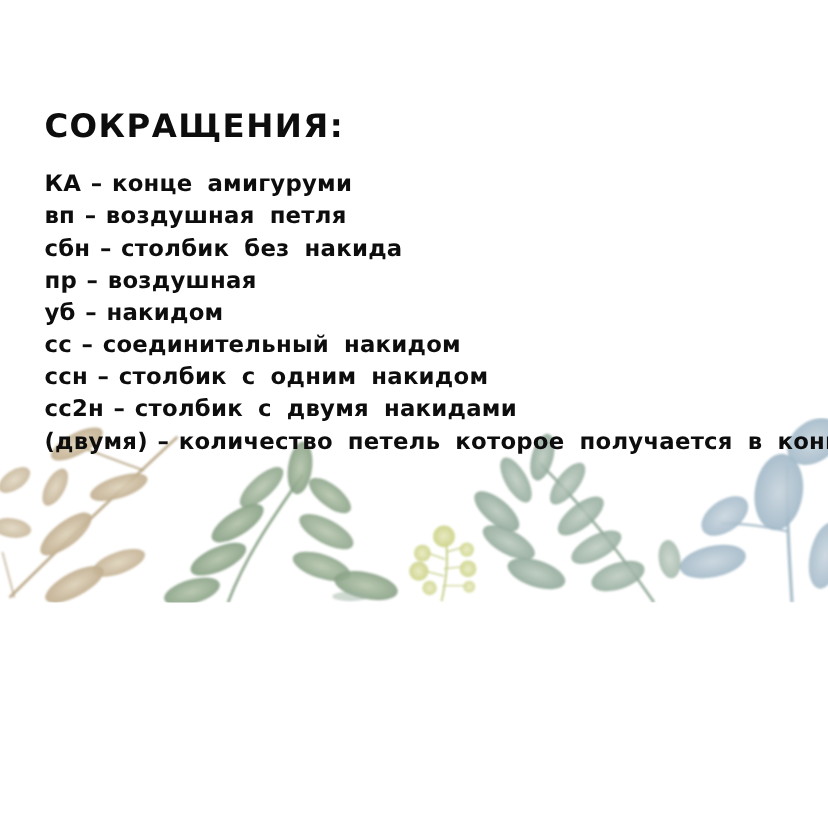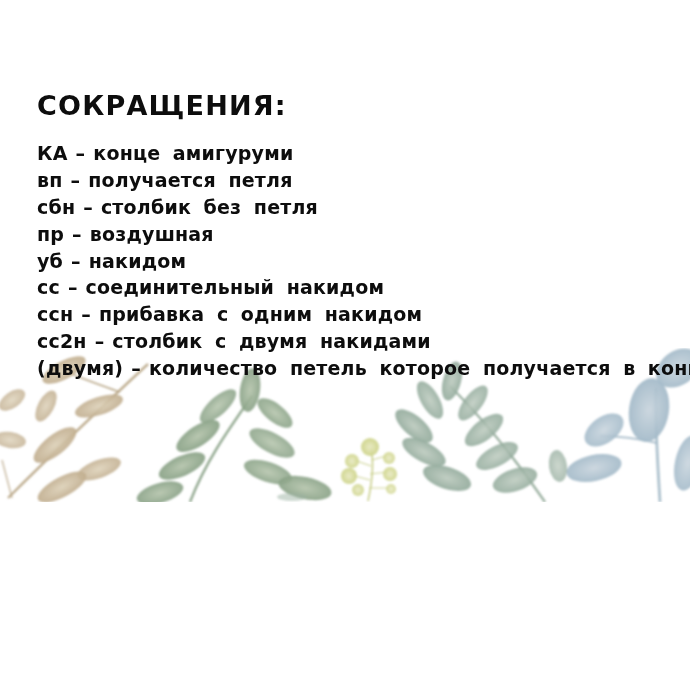--- a/index.html
+++ b/index.html
@@ -53,36 +53,36 @@
 
 <div class="page">
 
   <h1 class="title">СОКРАЩЕНИЯ:</h1>
 
   <div class="abbrev-list">
     <div class="abbrev-row">
       <span>КА</span><span class="dash">–</span><span>конце амигуруми</span>
     </div>
     <div class="abbrev-row">
-      <span>вп</span><span class="dash">–</span><span>получается петля</span>
+      <span>вп</span><span class="dash">–</span><span>воздушная петля</span>
     </div>
     <div class="abbrev-row">
-      <span>сбн</span><span class="dash">–</span><span>столбик без петля</span>
+      <span>сбн</span><span class="dash">–</span><span>столбик без накида</span>
     </div>
     <div class="abbrev-row">
       <span>пр</span><span class="dash">–</span><span>воздушная</span>
     </div>
     <div class="abbrev-row">
       <span>уб</span><span class="dash">–</span><span>накидом</span>
     </div>
     <div class="abbrev-row">
       <span>сс</span><span class="dash">–</span><span>соединительный накидом</span>
     </div>
     <div class="abbrev-row">
-      <span>ссн</span><span class="dash">–</span><span>прибавка с одним накидом</span>
+      <span>ссн</span><span class="dash">–</span><span>столбик с одним накидом</span>
     </div>
     <div class="abbrev-row">
       <span>сс2н</span><span class="dash">–</span><span>столбик с двумя накидами</span>
     </div>
     <div class="abbrev-row">
       <span>(двумя)</span><span class="dash">–</span><span>количество петель которое получается в конце ряда</span>
     </div>
   </div>
 
   <div class="decoration">

